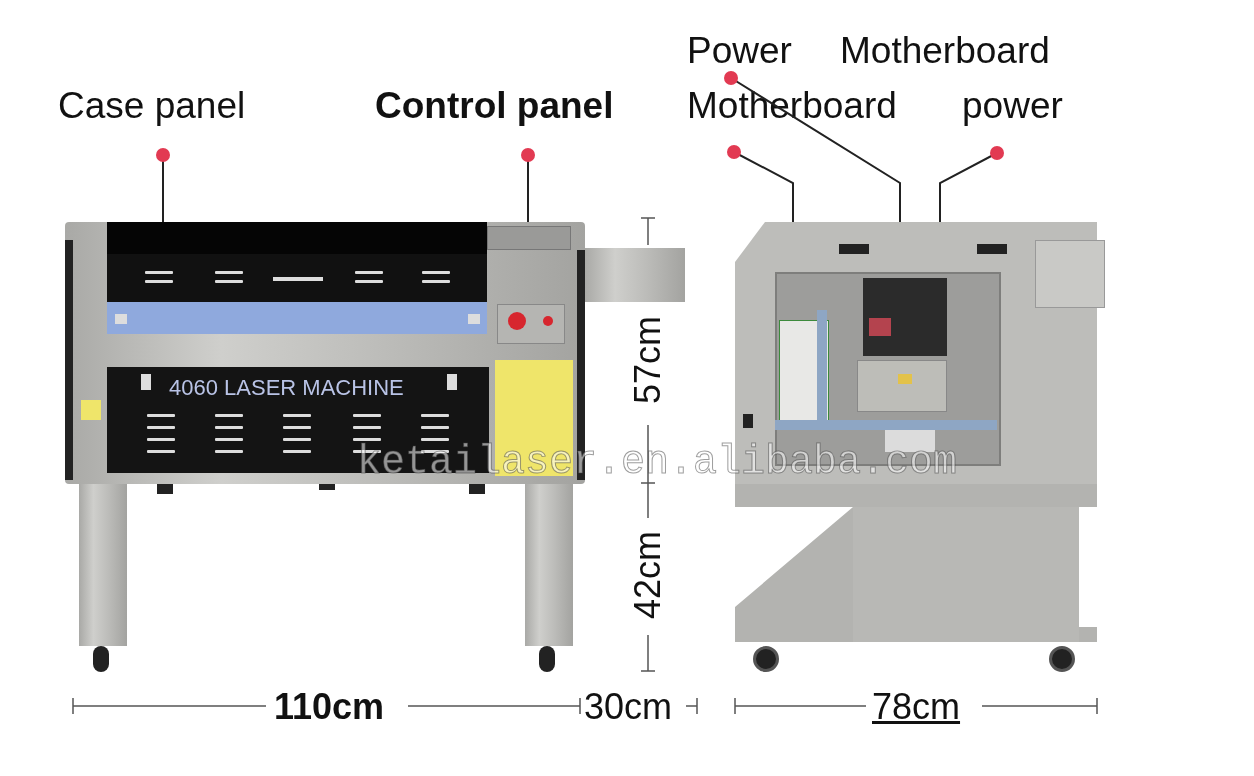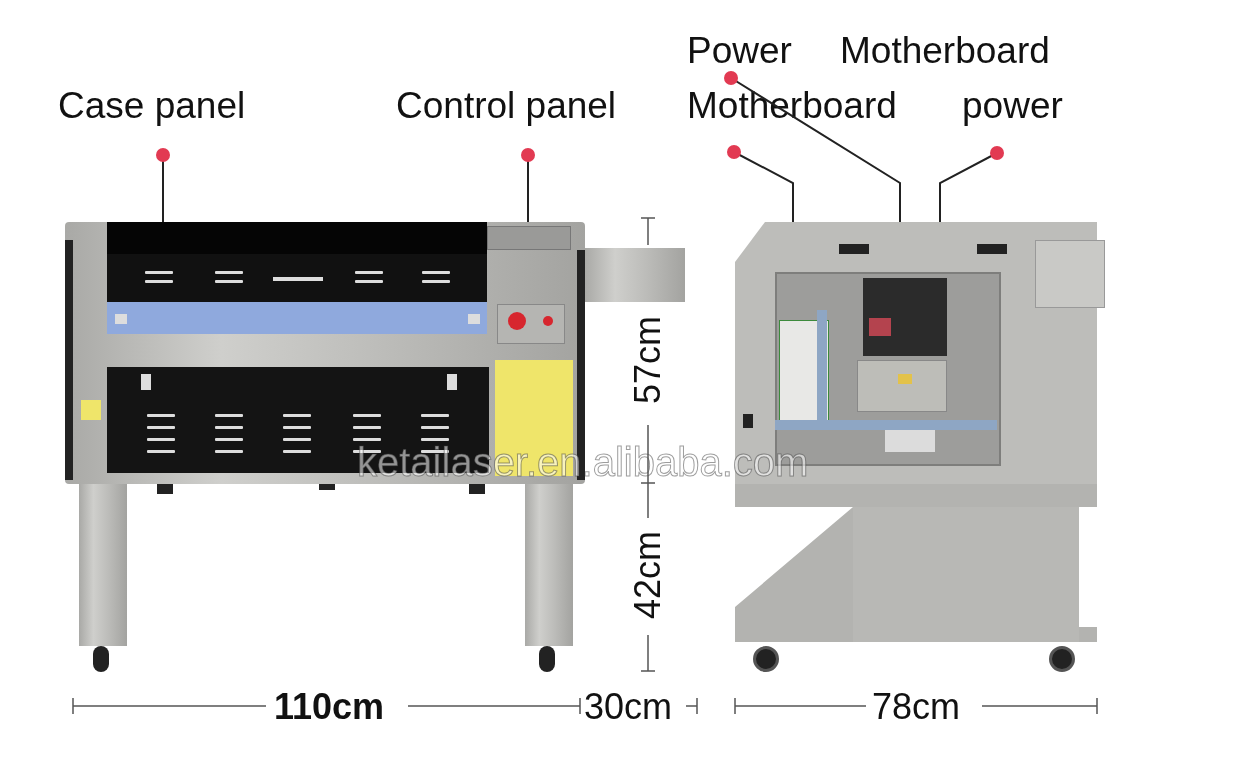--- a/index.html
+++ b/index.html
@@ -4,27 +4,27 @@
 <style>
   html,body{margin:0;padding:0;background:#fff;}
   body{width:1254px;height:776px;position:relative;overflow:hidden;font-family:"Liberation Sans",sans-serif;}
   .abs{position:absolute;}
   .lbl{position:absolute;font-size:37px;color:#111;white-space:nowrap;line-height:1;}
   .dot{position:absolute;width:14px;height:14px;border-radius:50%;background:#e23a52;}
   .dim{position:absolute;font-size:36px;color:#111;white-space:nowrap;line-height:1;}
   .vdim{position:absolute;font-size:36px;color:#111;white-space:nowrap;transform:rotate(-90deg);transform-origin:center center;line-height:1;}
   .metal{background:linear-gradient(90deg,#a9a9a6 0%,#cfcfcc 30%,#bdbdba 60%,#a3a3a0 100%);}
   .vent{position:absolute;width:28px;height:3px;background:#ddd;border-radius:1px;}
-  .watermark{position:absolute;font-size:40px;color:rgba(255,255,255,0.55);-webkit-text-stroke:1px rgba(60,60,60,0.5);white-space:nowrap;}
+  .watermark{position:absolute;font-size:40px;color:rgba(255,255,255,0.55);-webkit-text-stroke:1px rgba(60,60,60,0.5);white-space:nowrap;font-family:Liberation Mono, monospace;}
 </style>
 </head>
 <body>
 
 <div class="lbl" style="left:58px;top:87px;">Case panel</div>
-<div class="lbl" style="left:396px;top:87px;">Control panel</div>
+<div class="lbl" style="left:375px;top:87px;font-weight:bold;">Control panel</div>
 <div class="lbl" style="left:687px;top:32px;">Power</div>
 <div class="lbl" style="left:840px;top:32px;">Motherboard</div>
 <div class="lbl" style="left:687px;top:87px;">Motherboard</div>
 <div class="lbl" style="left:962px;top:87px;">power</div>
 
 <svg class="abs" style="left:0;top:0;" width="1254" height="776">
   <line x1="163" y1="155" x2="163" y2="243" stroke="#222" stroke-width="2"></line>
   <line x1="528" y1="155" x2="528" y2="242" stroke="#222" stroke-width="2"></line>
   <polyline points="731,78 900,183 900,305" fill="none" stroke="#222" stroke-width="2"></polyline>
   <polyline points="734,152 793,183 793,358" fill="none" stroke="#222" stroke-width="2"></polyline>
@@ -60,20 +60,21 @@
   <div class="abs" style="left:403px;top:92px;width:12px;height:10px;background:#ddd;"></div>
 
   <div class="abs" style="left:422px;top:4px;width:82px;height:22px;background:#9a9a98;border:1px solid #777;"></div>
   <div class="abs" style="left:432px;top:82px;width:66px;height:38px;background:#b5b5b2;border:1px solid #888;"></div>
   <div class="abs" style="left:443px;top:90px;width:18px;height:18px;border-radius:50%;background:#d7262e;"></div>
   <div class="abs" style="left:478px;top:94px;width:10px;height:10px;border-radius:50%;background:#d7262e;"></div>
 
   <div class="abs" style="left:42px;top:145px;width:382px;height:106px;background:#141414;"></div>
   <div class="abs" style="left:76px;top:152px;width:10px;height:16px;background:#ddd;"></div>
   <div class="abs" style="left:382px;top:152px;width:10px;height:16px;background:#ddd;"></div>
+  <div class="abs" style="left:104px;top:153px;font-size:22px;color:#b9c3e6;white-space:nowrap;">4060 LASER MACHINE</div>
   <div class="vent" style="left:82px;top:192px;"></div>
     <div class="vent" style="left:82px;top:204px;"></div>
     <div class="vent" style="left:82px;top:216px;"></div>
     <div class="vent" style="left:82px;top:228px;"></div>
   <div class="vent" style="left:150px;top:192px;"></div>
     <div class="vent" style="left:150px;top:204px;"></div>
     <div class="vent" style="left:150px;top:216px;"></div>
     <div class="vent" style="left:150px;top:228px;"></div>
   <div class="vent" style="left:218px;top:192px;"></div>
     <div class="vent" style="left:218px;top:204px;"></div>
@@ -147,15 +148,15 @@
   <line x1="686" y1="706" x2="697" y2="706" stroke="#555" stroke-width="1.5"></line>
   <line x1="697" y1="698" x2="697" y2="714" stroke="#555" stroke-width="1.5"></line>
   <line x1="735" y1="706" x2="866" y2="706" stroke="#555" stroke-width="1.5"></line>
   <line x1="735" y1="698" x2="735" y2="714" stroke="#555" stroke-width="1.5"></line>
   <line x1="982" y1="706" x2="1097" y2="706" stroke="#555" stroke-width="1.5"></line>
   <line x1="1097" y1="698" x2="1097" y2="714" stroke="#555" stroke-width="1.5"></line>
 </svg>
 
 <div class="dim" style="left:274px;top:689px;font-weight:bold;">110cm</div>
 <div class="dim" style="left:584px;top:689px;">30cm</div>
-<div class="dim" style="left:872px;top:689px;">78cm</div>
+<div class="dim" style="left:872px;top:689px;text-decoration:underline;">78cm</div>
 <div class="vdim" style="left:600px;top:342px;width:96px;text-align:center;">57cm</div>
 <div class="vdim" style="left:600px;top:557px;width:96px;text-align:center;">42cm</div>
 
 </body></html>

